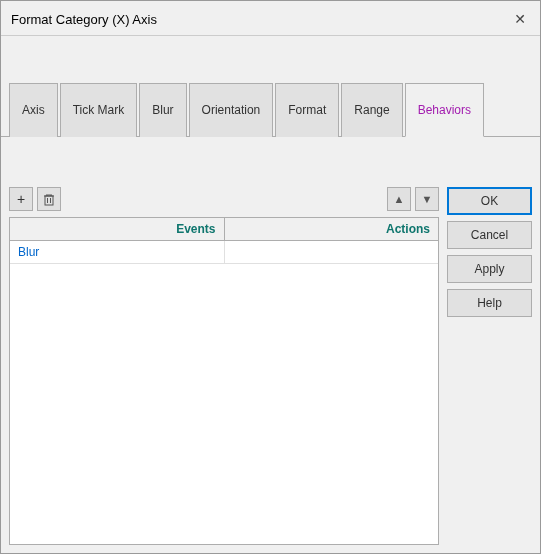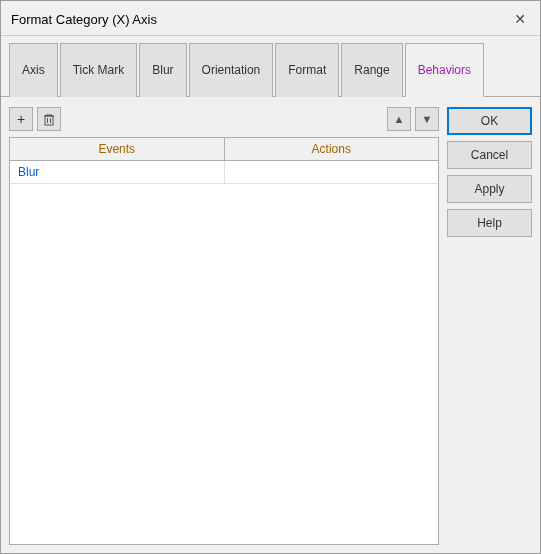--- a/index.html
+++ b/index.html
@@ -19,20 +19,21 @@
     }
 
     .dialog {
       width: 541px;
       height: 554px;
       background: #f0f0f0;
       border: 1px solid #999;
       box-shadow: 2px 2px 8px rgba(0,0,0,0.3);
       display: flex;
       flex-direction: column;
+      gap: 40px;
     }
 
     .title-bar {
       background: #f0f0f0;
       padding: 8px 10px 6px 10px;
       display: flex;
       justify-content: space-between;
       align-items: center;
       border-bottom: 1px solid #ccc;
     }
@@ -143,24 +144,25 @@
 
     .table-header {
       display: flex;
       background: #f0f0f0;
       border-bottom: 1px solid #adadad;
     }
 
     .table-header-cell {
       flex: 1;
       padding: 4px 8px;
-      text-align: center;
-      font-size: 12px;
-      color: #a16207;
+      text-align: right;
+      font-size: 12px;
+      color: #0f766e;
       border-right: 1px solid #adadad;
+      font-weight: bold;
     }
 
     .table-header-cell:last-child {
       border-right: none;
     }
 
     .table-row {
       display: flex;
       border-bottom: 1px solid #e0e0e0;
     }

